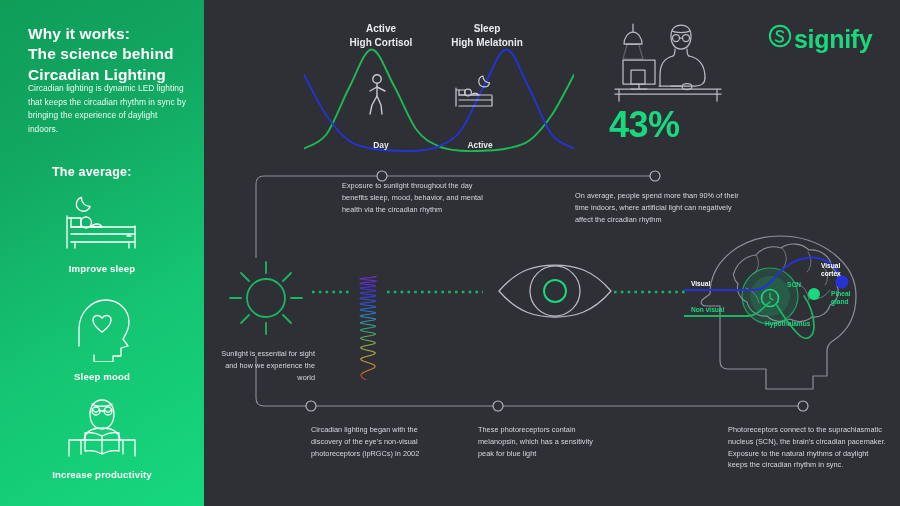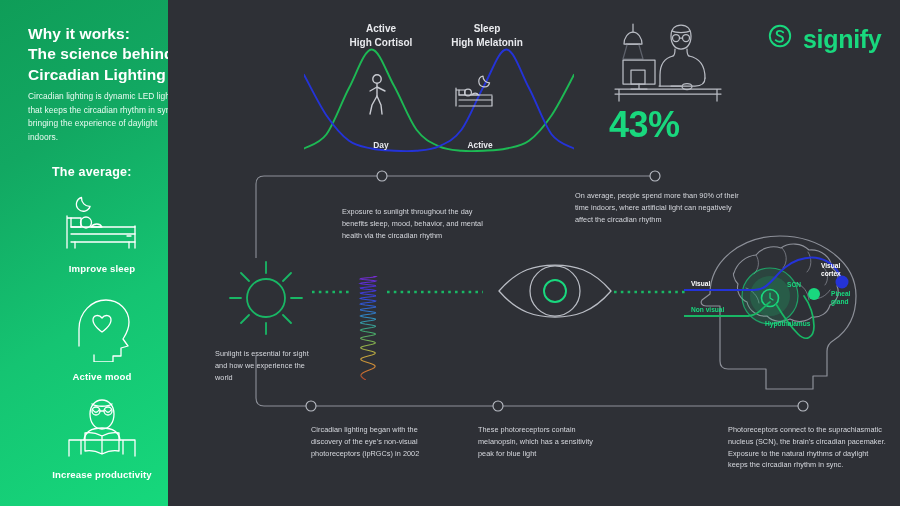--- a/index.html
+++ b/index.html
@@ -6,31 +6,31 @@
   html,body { background:#15161a; }
   body {
     width:900px; height:506px; position:relative; overflow:hidden;
     font-family:"Liberation Sans", sans-serif;
     background:#2e3036;
   }
   #stage { position:absolute; inset:0; width:900px; height:506px; }
 
   
   #left-panel{
-    position:absolute; left:0; top:0; width:168px; height:506px;
+    position:absolute; left:0; top:0; width:204px; height:506px;
     background:linear-gradient(150deg,#0f9d58 0%,#12a862 28%,#15c472 62%,#16d87c 100%);
     overflow:hidden;
   }
   #title{
     position:absolute; left:28px; top:24px; width:172px;
     color:#ffffff; font-size:15.5px; line-height:1.32; font-weight:bold;
     letter-spacing:.1px;
   }
   #intro{
-    position:absolute; left:28px; top:90px; width:160px;
+    position:absolute; left:28px; top:82px; width:160px;
     color:#eafbf2; font-size:8.4px; line-height:1.62; letter-spacing:.05px;
   }
   #benefits-head{
     position:absolute; left:52px; top:165px; width:150px;
     color:#ffffff; font-size:12.5px; font-weight:bold; letter-spacing:.2px;
   }
   .benefit{ position:absolute; left:0; width:204px; text-align:center; }
   .benefit .ico{ display:block; margin:0 auto; }
   .benefit .lbl{
     display:block; color:#ffffff; font-size:9.6px; font-weight:bold;
@@ -38,21 +38,21 @@
   }
   #b0{ top:192px; } #b1{ top:296px; } #b2{ top:396px; }
 
   
   #right{ position:absolute; left:204px; top:0; width:696px; height:506px; }
 
   
   #logo{
     position:absolute; left:564px; top:24px;
     color:#19d87e; font-size:25px; font-weight:bold; letter-spacing:-.3px;
-    display:flex; align-items:center; gap:11px;
+    display:flex; align-items:center; gap:2px;
   }
   #logo .lw{ line-height:1; }
 
   
   #chart{ position:absolute; left:100px; top:22px; width:270px; height:140px; }
   .clabel{
     position:absolute; text-align:center; color:#e9eaee;
     font-size:10px; line-height:1.35; font-weight:bold; width:110px;
   }
   #cl-active{ left:22px; top:0px; }
@@ -72,23 +72,23 @@
   }
 
   
   #lines{ position:absolute; left:0; top:0; width:696px; height:506px; pointer-events:none; }
 
   
   .note{
     position:absolute; color:#d6d8de; font-size:7.3px; line-height:1.62;
     letter-spacing:.04px;
   }
-  #n-top1{ left:138px; top:206px; width:152px; }
+  #n-top1{ left:138px; top:180px; width:152px; }
   #n-top2{ left:371px; top:190px; width:170px; }
-  #n-sun { left:11px;  top:348px; width:100px; text-align:left; }
+  #n-sun { left:11px;  top:348px; width:100px; text-align:right; }
   #n-bot1{ left:107px; top:424px; width:132px; }
   #n-bot2{ left:274px; top:424px; width:120px; }
   #n-bot3{ left:524px; top:424px; width:160px; }
 
   
   #sun{ position:absolute; left:22px; top:258px; }
   #spectrum{ position:absolute; left:151px; top:276px; }
   #eye{ position:absolute; left:292px; top:262px; }
   #brain{ position:absolute; left:480px; top:228px; }
 
@@ -133,21 +133,21 @@
       <span class="lbl">Improve sleep</span>
     </div>
 
     <div class="benefit" id="b1">
       <span class="ico">
         <svg width="70" height="66" viewBox="0 0 70 66" fill="none" stroke="#ffffff" stroke-width="1.3" stroke-linecap="round" stroke-linejoin="round">
           <path d="M12 50V33C12 16 25 4 39 4c13 0 23 10 23 22 0 8-3 12-6 17l5 7-7 2v8h-8v6H27v-7"></path>
           <path d="M35 22c-3-4-9-3-9 2 0 6 9 12 9 12s9-6 9-12c0-5-6-6-9-2z"></path>
         </svg>
       </span>
-      <span class="lbl">Active mood</span>
+      <span class="lbl">Sleep mood</span>
     </div>
 
     <div class="benefit" id="b2">
       <span class="ico">
         <svg width="78" height="64" viewBox="0 0 78 64" fill="none" stroke="#ffffff" stroke-width="1.3" stroke-linecap="round" stroke-linejoin="round">
           <path d="M27 18c0-8 5-14 12-14s12 6 12 14c0 9-5 15-12 15s-12-6-12-15z"></path>
           <path d="M29 8c4 3 16 3 20 0M30 14c2 3 4 3 6 0M42 14c2 3 4 3 6 0"></path>
           <circle cx="33" cy="15" r="4"></circle>
             <circle cx="45" cy="15" r="4"></circle>
           <path d="M37 15h4"></path>

